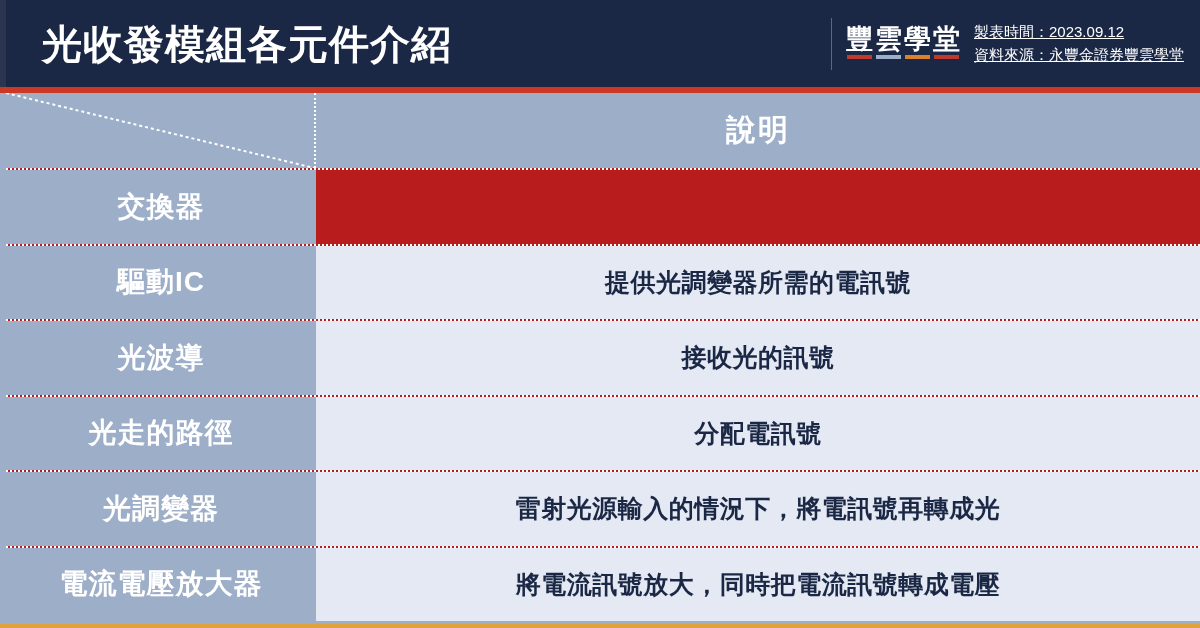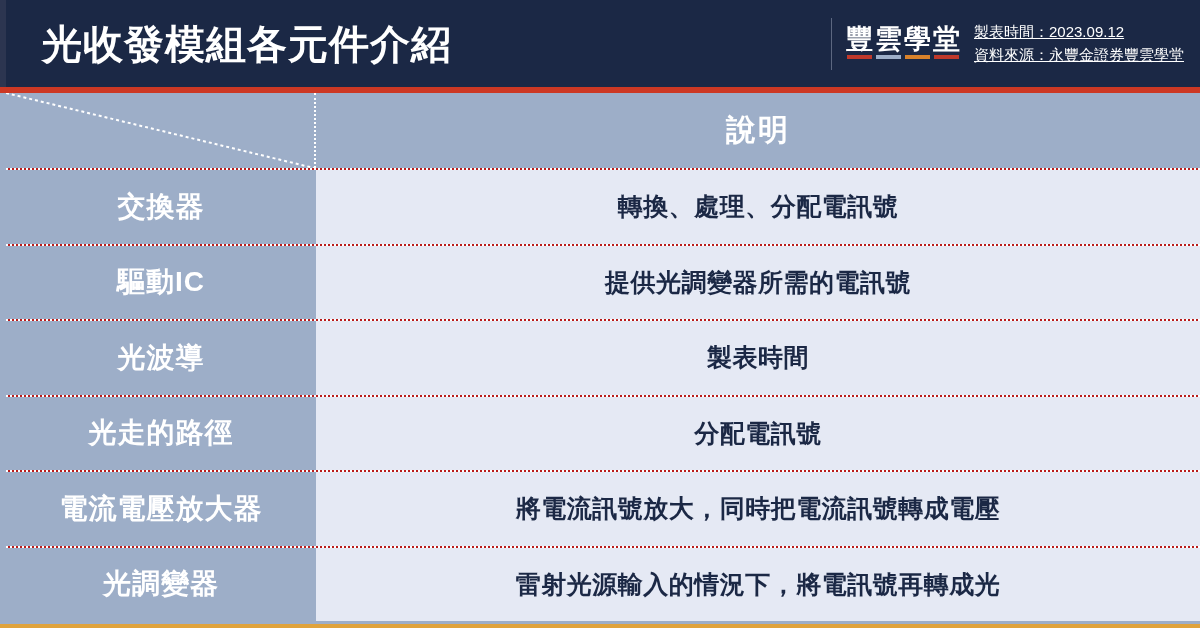--- a/index.html
+++ b/index.html
@@ -245,46 +245,45 @@
         <svg class="diag-svg" viewBox="0 0 310 75" preserveAspectRatio="none">
           <line x1="0" y1="0" x2="310" y2="75" stroke="#ffffff" stroke-width="2" stroke-dasharray="3,3"></line>
         </svg>
         <span></span>
       </div>
       <div class="cell-desc">說明</div>
     </div>
 
     <div class="row row-body">
       <div class="cell-label">交換器</div>
-      <div class="cell-desc">轉換、處理、分配電訊號</div>
     </div>
 
     <div class="row row-body">
       <div class="cell-label">驅動IC</div>
       <div class="cell-desc">提供光調變器所需的電訊號</div>
     </div>
 
     <div class="row row-body">
       <div class="cell-label">光波導</div>
-      <div class="cell-desc">製表時間</div>
+      <div class="cell-desc">接收光的訊號</div>
     </div>
 
     <div class="row row-body">
       <div class="cell-label">光走的路徑</div>
       <div class="cell-desc">分配電訊號</div>
     </div>
 
     <div class="row row-body">
+      <div class="cell-label">光調變器</div>
+      <div class="cell-desc">雷射光源輸入的情況下，將電訊號再轉成光</div>
+    </div>
+
+    <div class="row row-body">
       <div class="cell-label">電流電壓放大器</div>
       <div class="cell-desc">將電流訊號放大，同時把電流訊號轉成電壓</div>
-    </div>
-
-    <div class="row row-body">
-      <div class="cell-label">光調變器</div>
-      <div class="cell-desc">雷射光源輸入的情況下，將電訊號再轉成光</div>
     </div>
 
   </div>
 
   <div class="bottom-rule">
     <div class="bottom-rule-inner"></div>
   </div>
 
 </div>
 

